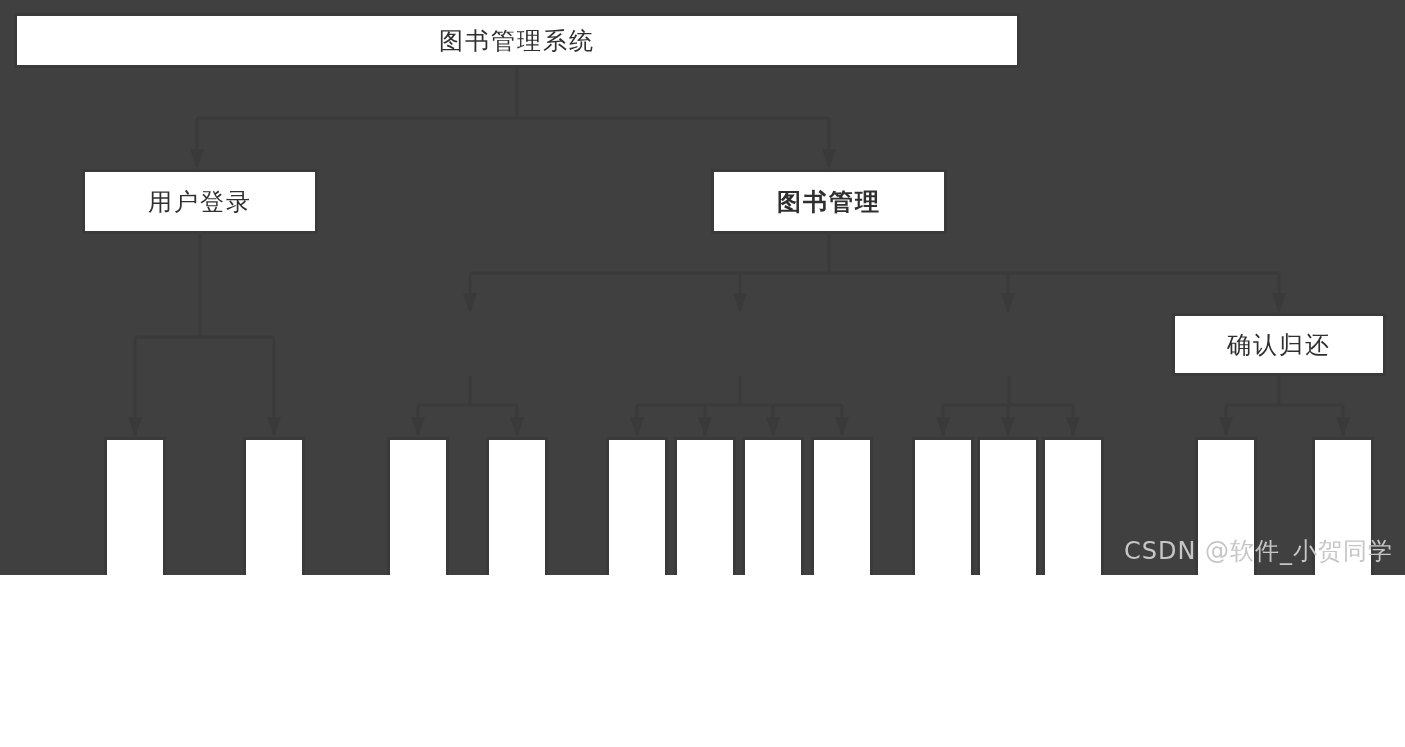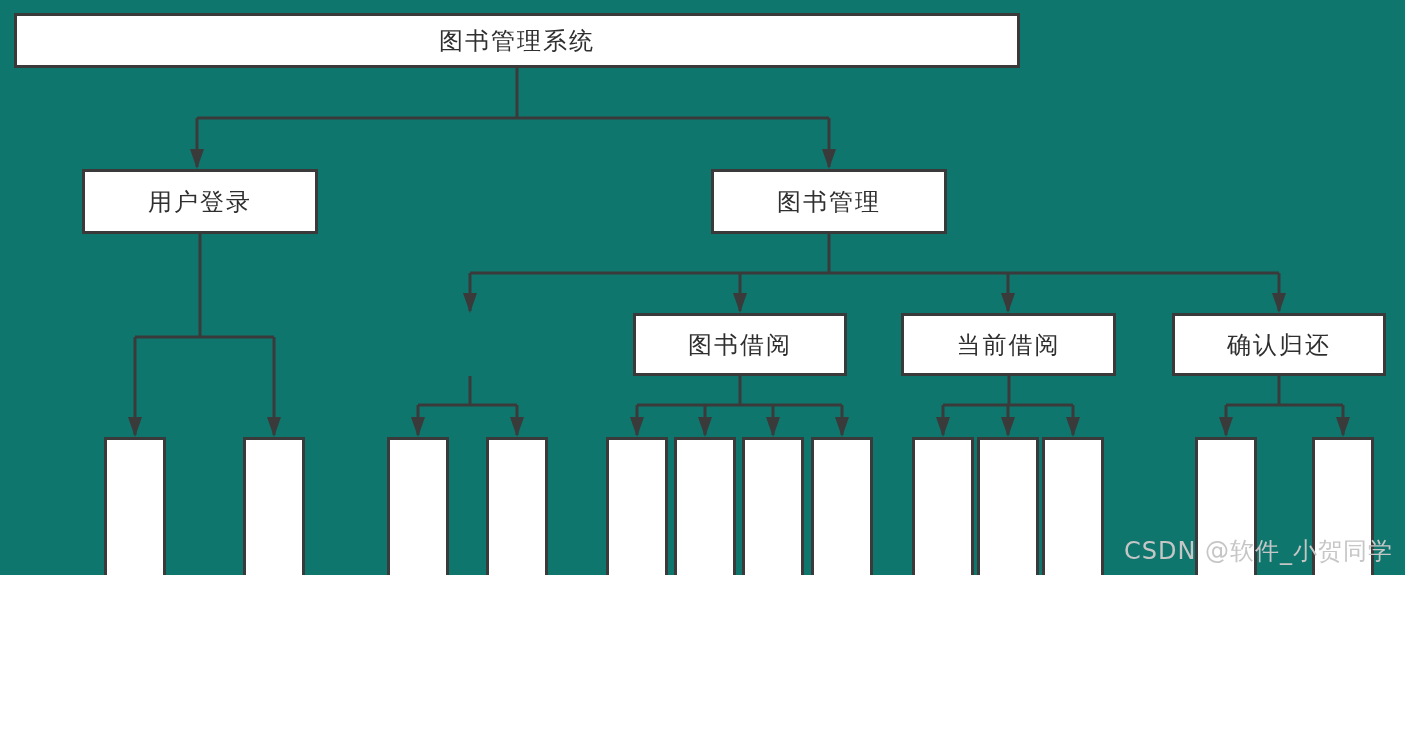--- a/index.html
+++ b/index.html
@@ -5,21 +5,21 @@
   * { margin: 0; padding: 0; box-sizing: border-box; }
   html, body { background: #ffffff; }
   body {
     font-family: "DejaVu Sans", "Liberation Sans", sans-serif;
     color: #2f2f2f;
   }
   .canvas {
     position: relative;
     width: 1405px;
     height: 575px;
-    background: #0f766e;
+    background: #404040;
     overflow: hidden;
   }
   .connectors {
     position: absolute;
     left: 0; top: 0;
     width: 1405px; height: 747px;
   }
   .connectors path {
     stroke: #3a3a3a;
     stroke-width: 3;
@@ -112,24 +112,22 @@
     <g>
       <path d="M1279,376 V405 M1226,405 H1343 M1226,405 V435 M1343,405 V435"></path>
       <polygon points="1219,417 1233,417 1226,437"></polygon>
       <polygon points="1336,417 1350,417 1343,437"></polygon>
     </g>
   </svg>
 
   <div class="node hnode" style="left:14px; top:13px; width:1006px; height:55px;">图书管理系统</div>
 
   <div class="node hnode" style="left:82px; top:169px; width:236px; height:65px;">用户登录</div>
-  <div class="node hnode" style="left:711px; top:169px; width:236px; height:65px;">图书管理</div>
+  <div class="node hnode" style="left:711px; top:169px; width:236px; height:65px;font-weight:bold;">图书管理</div>
 
-  <div class="node hnode" style="left:633px; top:313px; width:214px; height:63px;">图书借阅</div>
-  <div class="node hnode" style="left:901px; top:313px; width:215px; height:63px;">当前借阅</div>
   <div class="node hnode" style="left:1172px; top:313px; width:214px; height:63px;">确认归还</div>
 
   <div class="node vnode" style="left:104px; top:437px; width:62px; height:300px;">用户登录</div>
   <div class="node vnode" style="left:243px; top:437px; width:62px; height:300px;">注销登录</div>
 
   <div class="node vnode" style="left:387px; top:437px; width:62px; height:300px;">查询图书</div>
   <div class="node vnode" style="left:486px; top:437px; width:62px; height:300px;">借阅图书</div>
 
   <div class="node vnode" style="left:606px; top:437px; width:62px; height:300px;">查询图书</div>
   <div class="node vnode" style="left:674px; top:437px; width:62px; height:300px;">新增图书（管理员）</div>

